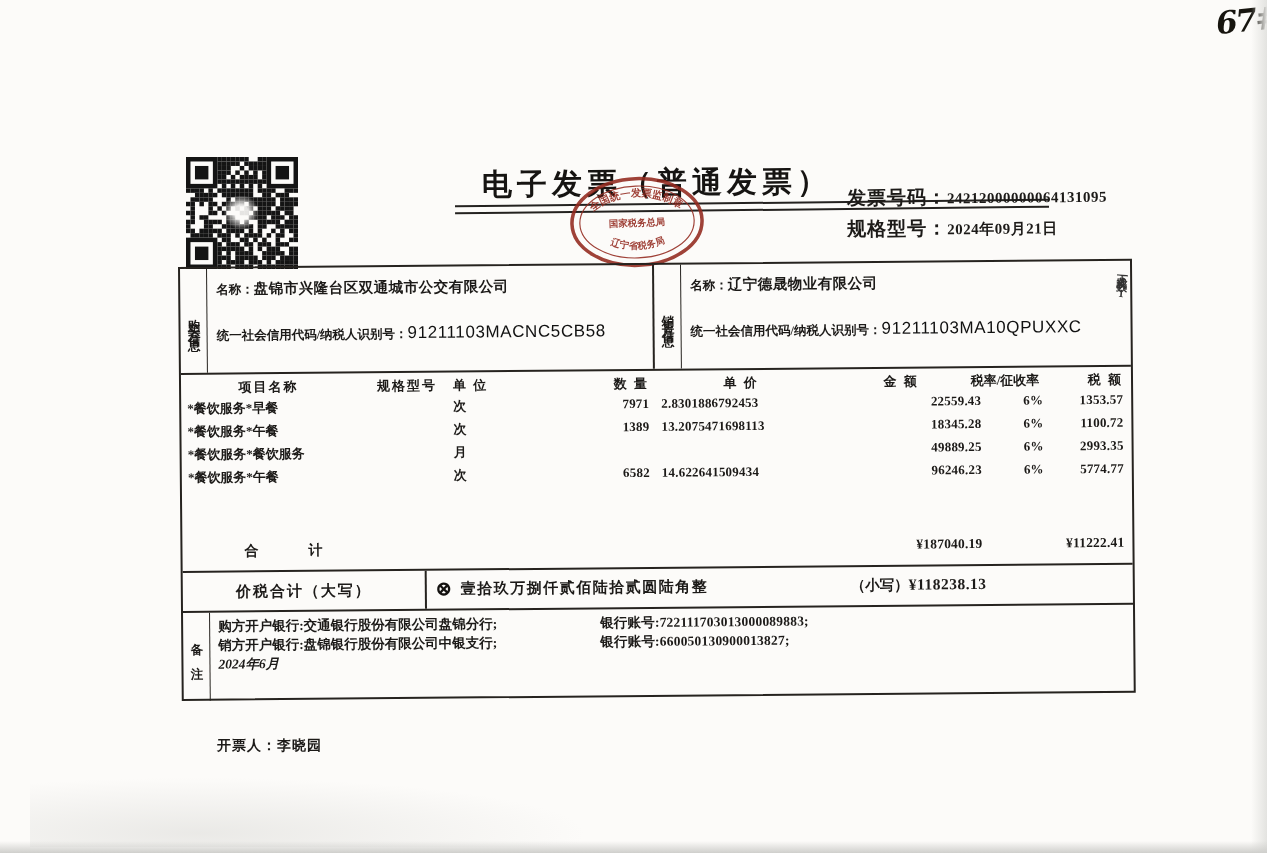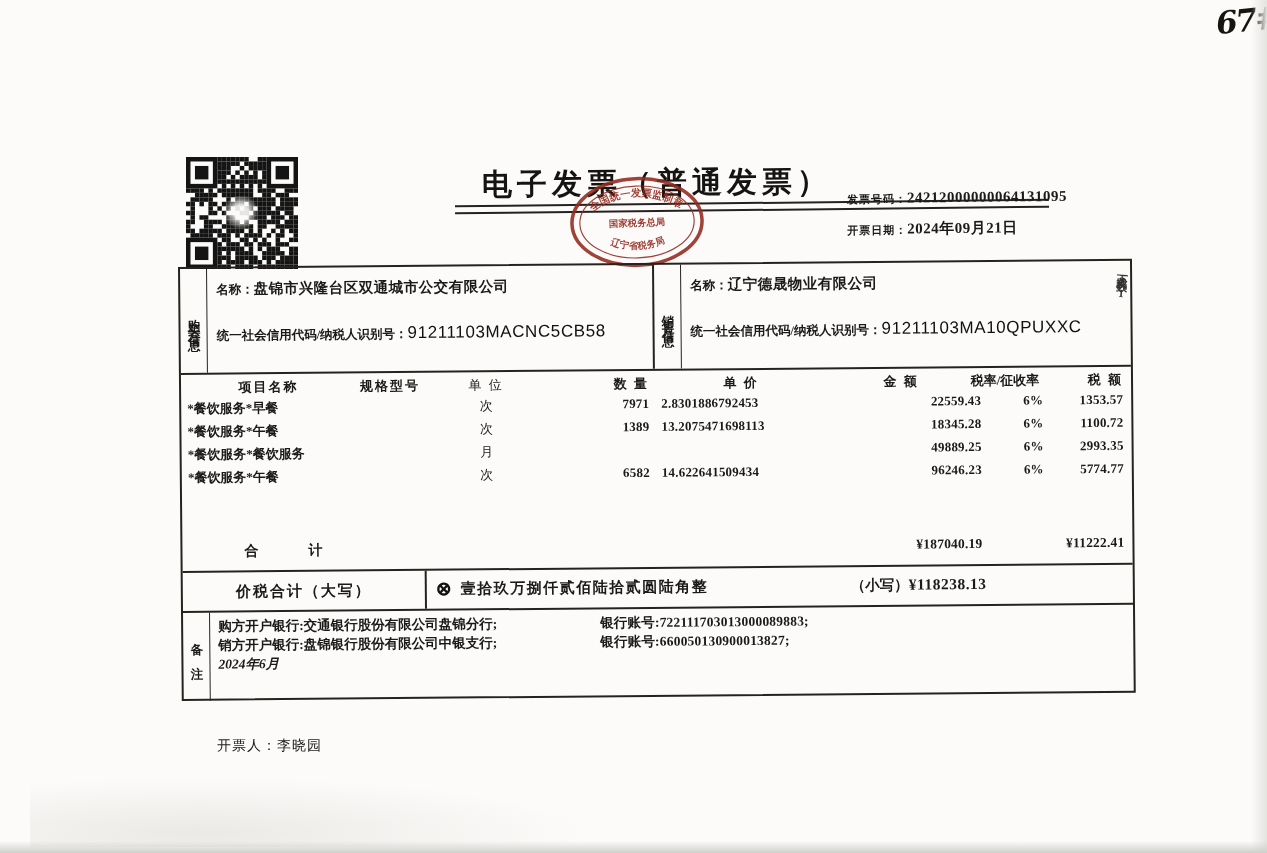--- a/index.html
+++ b/index.html
@@ -22,21 +22,21 @@
   .qr::after{content:"";position:absolute;left:38px;top:40px;width:34px;height:32px;
     background:radial-gradient(circle,rgba(252,251,249,.9) 30%,rgba(252,251,249,0) 75%);}
   
   .title{position:absolute;left:462px;top:163px;width:390px;text-align:center;
     font-size:30px;font-weight:bold;letter-spacing:5px;transform:rotate(-0.6deg);color:#161412;}
   .dline{position:absolute;left:455px;top:202px;width:594px;height:5px;
     border-top:2.5px solid #242220;border-bottom:2.5px solid #242220;transform:rotate(-0.65deg);}
   .seal{position:absolute;left:568px;top:174px;width:138px;height:96px;opacity:.88;
     transform:rotate(-2deg);}
   .inv-meta{position:absolute;left:847px;top:182px;transform:rotate(-0.6deg);line-height:30px;}
-  .inv-meta .lab{font-size:11px;font-weight:bold;letter-spacing:1px;}
+  .inv-meta .lab{font-size:19px;font-weight:bold;letter-spacing:1px;}
   .inv-meta .val{font-size:15px;font-weight:bold;font-family:"Liberation Serif",serif;letter-spacing:.5px;}
   
   .body{position:absolute;left:178px;top:267px;width:950px;height:430px;
     transform:rotate(-0.5deg);transform-origin:0 0;border:2.2px solid #26231f;}
   .vtext{writing-mode:vertical-rl;text-orientation:upright;}
   
   .party-row{display:flex;height:104px;border-bottom:2.2px solid #26231f;}
   .party{display:flex;}
   .party.buyer{width:472px;border-right:2px solid #26231f;}
   .party.seller{flex:1;}
@@ -49,28 +49,28 @@
   .pval{font-size:14.5px;font-weight:bold;letter-spacing:.5px;}
   .idval{font-size:17px;font-family:"Liberation Sans","DejaVu Sans",sans-serif;
     font-weight:500;letter-spacing:.6px;color:#111;}
   
   .items{position:relative;height:196px;border-bottom:2.2px solid #26231f;font-size:13px;}
   .trow{position:absolute;left:0;width:100%;height:20px;}
   .trow span{position:absolute;white-space:nowrap;}
   .hd{font-weight:bold;letter-spacing:2px;font-size:13px;}
   .num{font-family:"Liberation Serif",serif;font-weight:600;letter-spacing:.2px;}
   .c-name{left:6px;width:242px;text-align:left;font-weight:bold;}
-  .c-unit{left:272px;width:66px;text-align:center;font-weight:normal;}
+  .c-unit{left:272px;width:66px;font-weight:bold;}
   .c-qty{left:340px;width:128px;text-align:right;}
   .c-price{left:480px;width:178px;text-align:left;}
   .c-amt{left:640px;width:160px;text-align:right;}
   .c-rate{left:800px;width:104px;text-align:center;}
   .c-tax{left:812px;width:130px;text-align:right;}
   .h-name{left:25px;width:125px;text-align:center;}
-  .h-spec{left:179px;width:88px;text-align:left;}
+  .h-spec{left:168px;width:88px;text-align:right;}
   .h-price{left:480px;width:160px;text-align:center;}
   .h-amt{left:640px;width:160px;text-align:center;}
   .h-rate{left:764px;width:120px;text-align:center;letter-spacing:0;}
   .total-label{left:62px;width:130px;font-weight:bold;font-size:14px;letter-spacing:2px;}
   .total-row .c-amt,.total-row .c-tax{font-size:13.5px;}
   
   .taxtotal-row{display:flex;height:38px;border-bottom:2.2px solid #26231f;align-items:center;}
   .tt-label{width:242px;border-right:2px solid #26231f;height:100%;display:flex;
     align-items:center;justify-content:center;font-size:15px;font-weight:bold;letter-spacing:2px;}
   .tt-right{flex:1;position:relative;height:100%;}
@@ -79,21 +79,21 @@
   .small-wrap{position:absolute;left:424px;top:9px;font-size:14.5px;font-weight:bold;white-space:nowrap;}
   .small-wrap .n{font-size:15.5px;letter-spacing:.5px;}
   
   .remarks{display:flex;height:88px;}
   .remarks .side-cell{letter-spacing:24px;border-right:1.6px solid #26231f;}
   .rcontent{flex:1;position:relative;font-size:13.5px;font-weight:bold;}
   .rline{position:absolute;left:8px;white-space:nowrap;}
   .rl0{top:5px;} .rl1{top:24px;} .rl2{top:43px;font-style:italic;}
   .rleft{display:inline-block;width:382px;}
   
-  .footer{position:absolute;left:217px;top:737px;font-size:14px;font-weight:normal;letter-spacing:1px;}
+  .footer{position:absolute;left:217px;top:737px;font-size:14px;font-weight:bold;letter-spacing:1px;}
   .side-note{position:absolute;left:1114px;top:266px;font-size:11px;font-weight:bold;
     letter-spacing:2px;transform:rotate(5deg);color:#333;}
 </style>
 </head>
 <body>
 
 <div class="canvas">
 
   <div class="handwriting">67#</div>
 
@@ -463,21 +463,21 @@
       <textPath href="#arcTop" startOffset="50%" text-anchor="middle">全国统一发票监制章</textPath>
     </text>
     <text x="70" y="52" text-anchor="middle" font-size="9.5" fill="#93291e" font-weight="bold" font-family="serif">国家税务总局</text>
     <text font-size="9.5" fill="#93291e" font-weight="bold" font-family="serif">
       <textPath href="#arcBottom" startOffset="50%" text-anchor="middle">辽宁省税务局</textPath>
     </text>
   </svg>
 
   <div class="inv-meta">
     <div><span class="lab">发票号码：</span><span class="val">24212000000064131095</span></div>
-    <div><span class="lab">开票日期：</span><span class="val">2024年09月21日</span></div>
+    <div><span class="lab">规格型号：</span><span class="val">2024年09月21日</span></div>
   </div>
 
   <div class="body">
 
     <div class="party-row">
       <div class="party buyer">
         <div class="side-cell vtext">购买方信息</div>
         <div class="pcontent">
           <div class="pname"><span class="plabel">名称：</span><span class="pval">盘锦市兴隆台区双通城市公交有限公司</span></div>
           <div class="pid"><span class="plabel">统一社会信用代码/纳税人识别号：</span><span class="idval">91211103MACNC5CB58</span></div>

